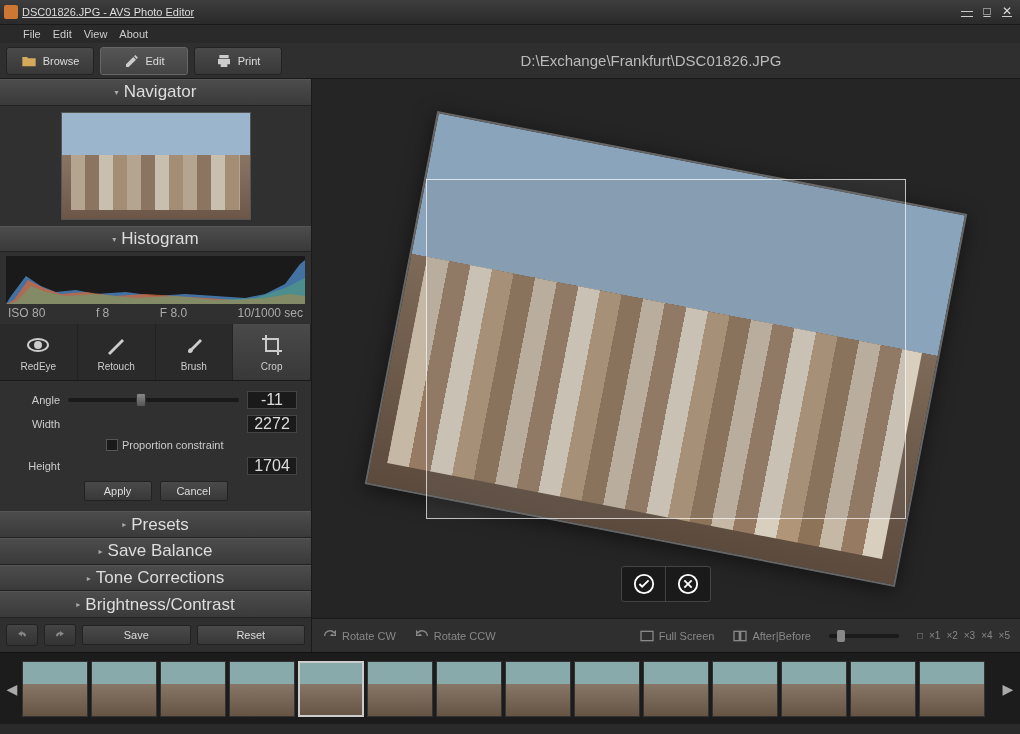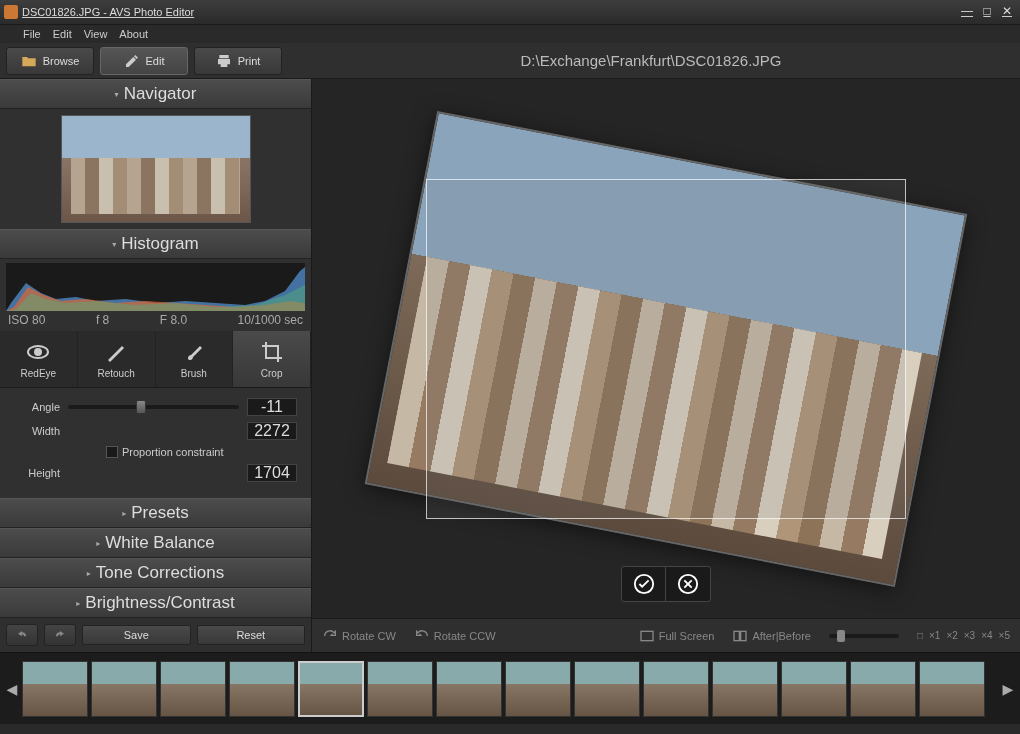--- a/index.html
+++ b/index.html
@@ -184,27 +184,31 @@
           <div class="val-box">2272</div>
         </div>
         <div class="chk">
           <div class="chk-box"></div>
           <span>Proportion constraint</span>
         </div>
         <div class="ctrl-row">
           <span class="ctrl-label">Height</span>
           <div class="val-box">1704</div>
         </div>
+        <div class="btn-row">
+          <button class="btn">Apply</button>
+          <button class="btn">Cancel</button>
+        </div>
       </div>
 
       <div class="panel-header collapsed">
           <span>Presets</span>
         </div>
       <div class="panel-header collapsed">
-          <span>White Balance</span>
+          <span>Save Balance</span>
         </div>
       <div class="panel-header collapsed">
           <span>Tone Corrections</span>
         </div>
       <div class="panel-header collapsed">
           <span>Brightness/Contrast</span>
         </div>
 
       <div class="bottom-actions">
         <div class="undo-redo">

